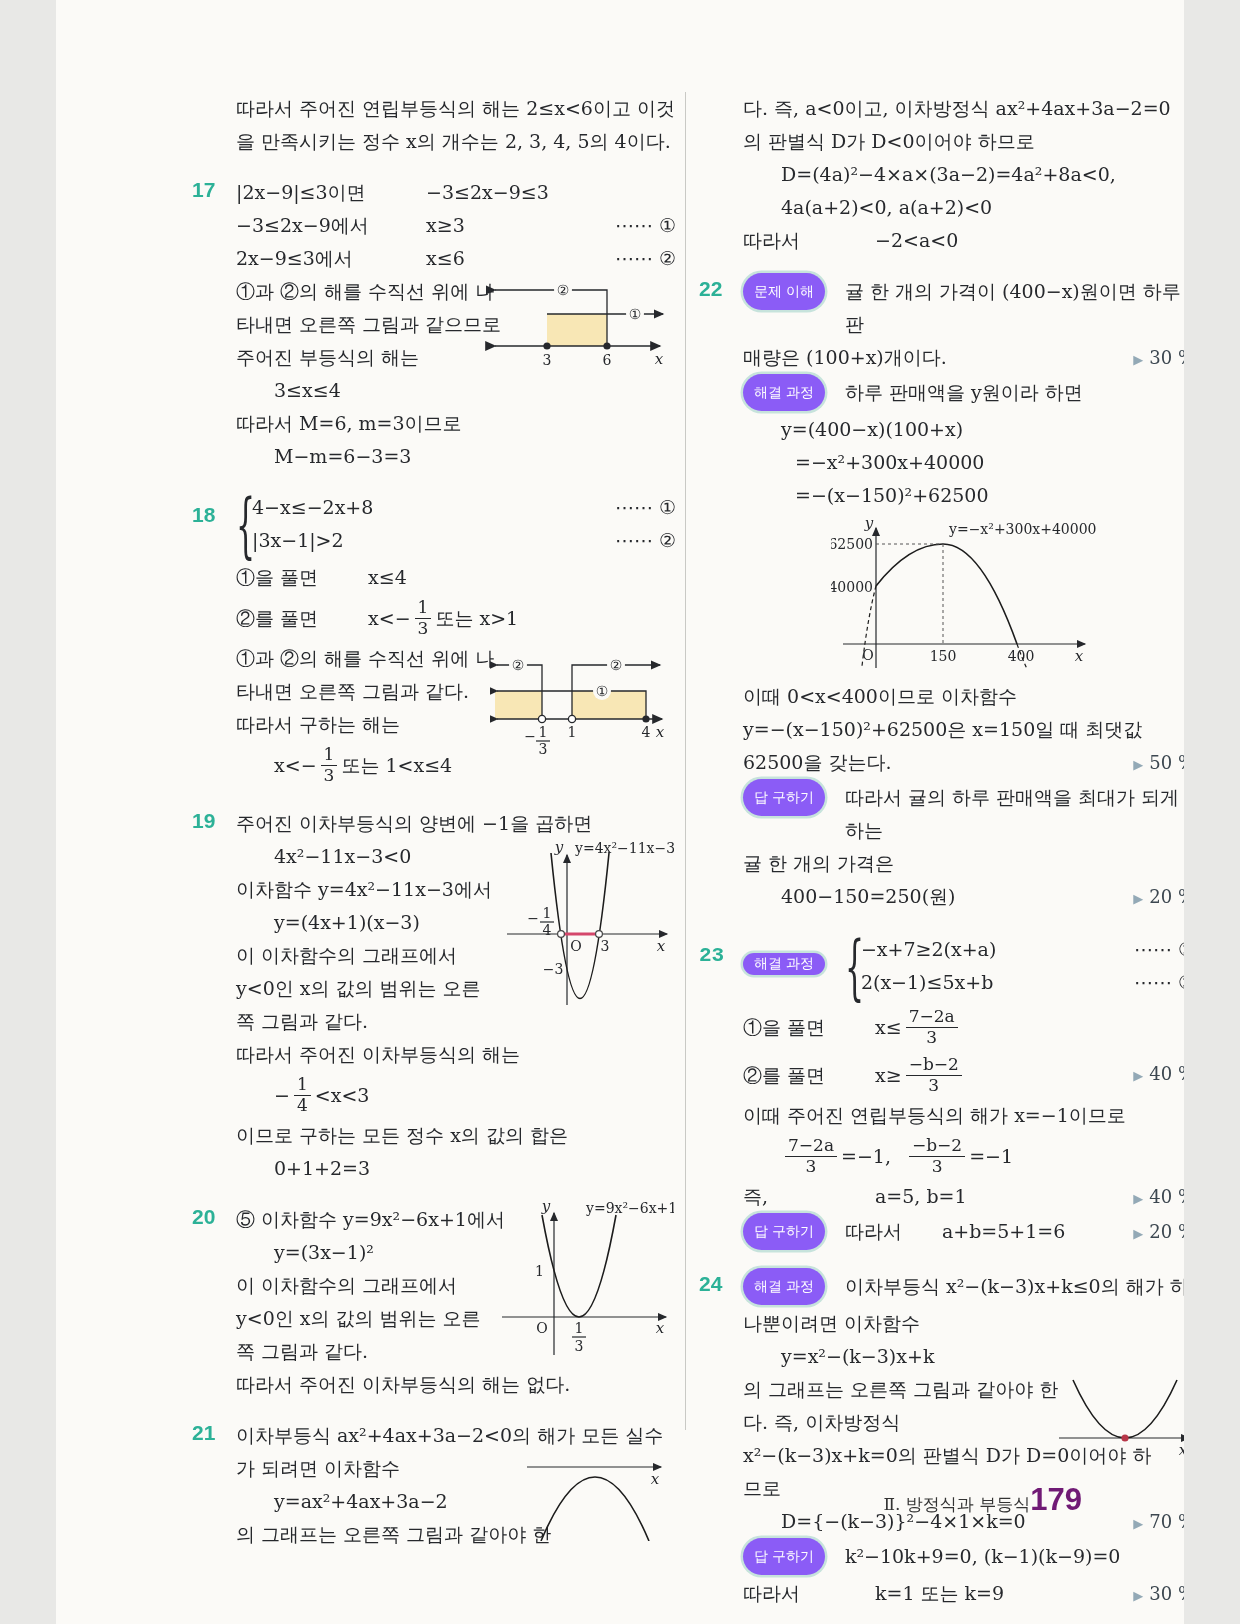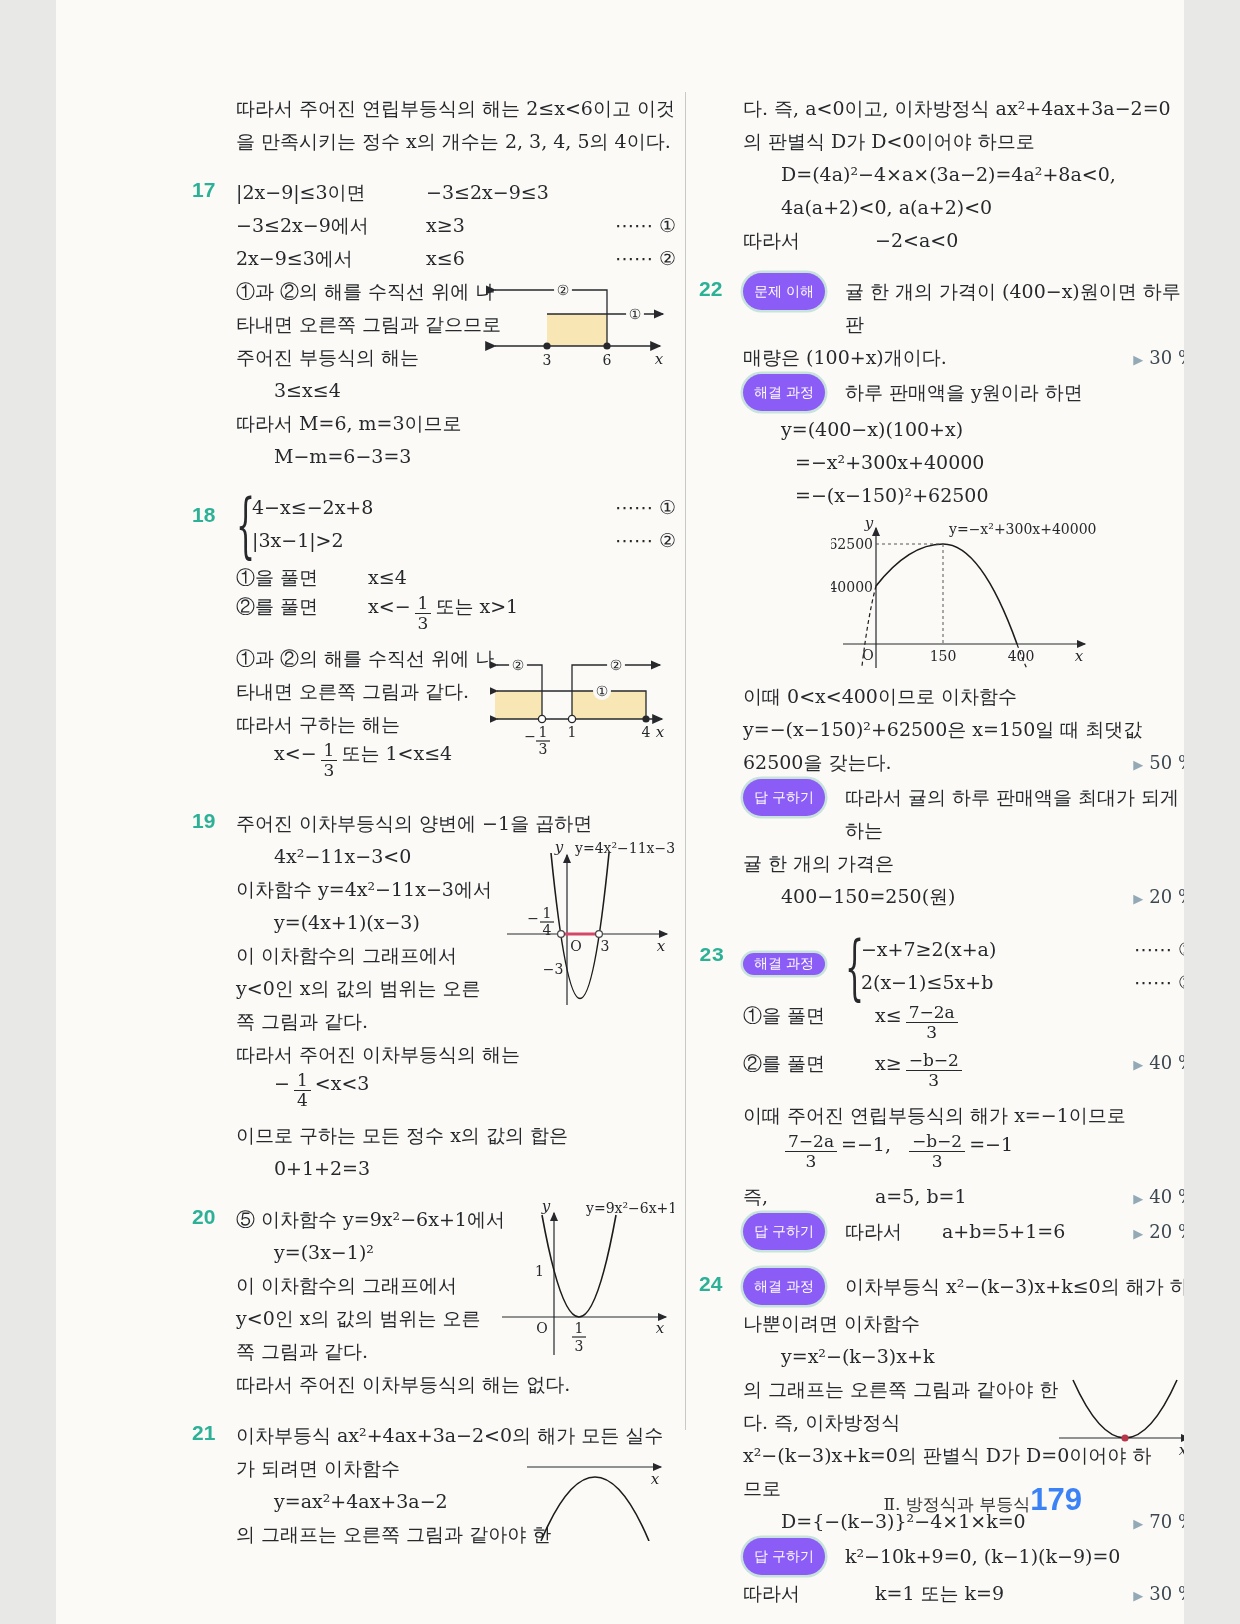--- a/index.html
+++ b/index.html
@@ -7,21 +7,21 @@
   .page{position:relative;width:1128px;height:1624px;background:#fbfaf7;margin:0 auto;overflow:hidden;
         font-family:"DejaVu Serif","Liberation Serif",serif;color:#26282c;font-size:19px;}
   .cols{position:absolute;top:92px;left:180px;display:flex;}
   .colL{width:440px;}
   .vdiv{width:1px;background:#c9c9c5;height:1338px;margin-left:9px;}
   .colR{width:452px;margin-left:57px;}
   .sec{position:relative;margin-bottom:18px;}
   .pnum{position:absolute;left:-44px;top:2px;color:#2cb197;font-family:"Liberation Sans",sans-serif;
         font-weight:bold;font-size:21px;letter-spacing:0;}
   .ln{display:flex;align-items:baseline;min-height:33px;line-height:33px;}
-  .lnf{display:flex;min-height:48px;line-height:24px;}
+  .lnf{display:flex;align-items:center;min-height:48px;line-height:24px;}
   .eq{padding-left:38px;}
   .lbl{display:inline-block;width:132px;}
   .w190{display:inline-block;width:190px;}
   .w110{display:inline-block;width:116px;}
   .ref{margin-left:auto;color:#26282c;}
   .pct{margin-left:auto;display:inline-flex;align-items:baseline;gap:6px;color:#3c4750;font-size:18px;}
   .tri{color:#93a9b6;font-size:13px;font-family:"DejaVu Sans",sans-serif;}
   .badge{display:inline-flex;align-items:center;background:#8b5cf6;color:#fff;border-radius:999px;
          font-family:"Liberation Sans","DejaVu Sans",sans-serif;font-size:14px;font-weight:normal;
          padding:2px 11px;margin-right:20px;box-shadow:0 0 0 2.5px #c7e3dc;white-space:nowrap;position:relative;top:-2px;}
@@ -30,21 +30,21 @@
   .frac .fn{border-bottom:1.6px solid #26282c;padding:0 3px;}
   .sys{display:flex;align-items:center;margin:2px 0 4px 0;}
   .brace{display:inline-block;font-size:30px;transform:scaleY(2.35);transform-origin:center;
          width:16px;color:#26282c;font-family:"DejaVu Serif",serif;}
   .sysl{flex:1;}
   .fig{position:absolute;}
   .fig svg{display:block;}
   .fig22wrap{margin:6px 0 6px 88px;}
   .footer{position:absolute;top:1482px;right:102px;display:flex;align-items:baseline;}
   .fsec{font-size:17px;color:#333;}
-  .fpage{font-family:"Liberation Sans",sans-serif;font-weight:900;font-size:31px;color:#3b82f6;}
+  .fpage{font-family:"Liberation Sans",sans-serif;font-weight:900;font-size:31px;color:#701a75;}
   svg text{font-family:"DejaVu Serif","Liberation Serif",serif;font-size:14px;fill:#26282c;}
   svg .it{font-style:italic;font-size:15px;}
   svg .cn{font-size:14px;}
 </style>
 </head>
 <body>
 
 <div class="page">
 <div class="cols">
 

